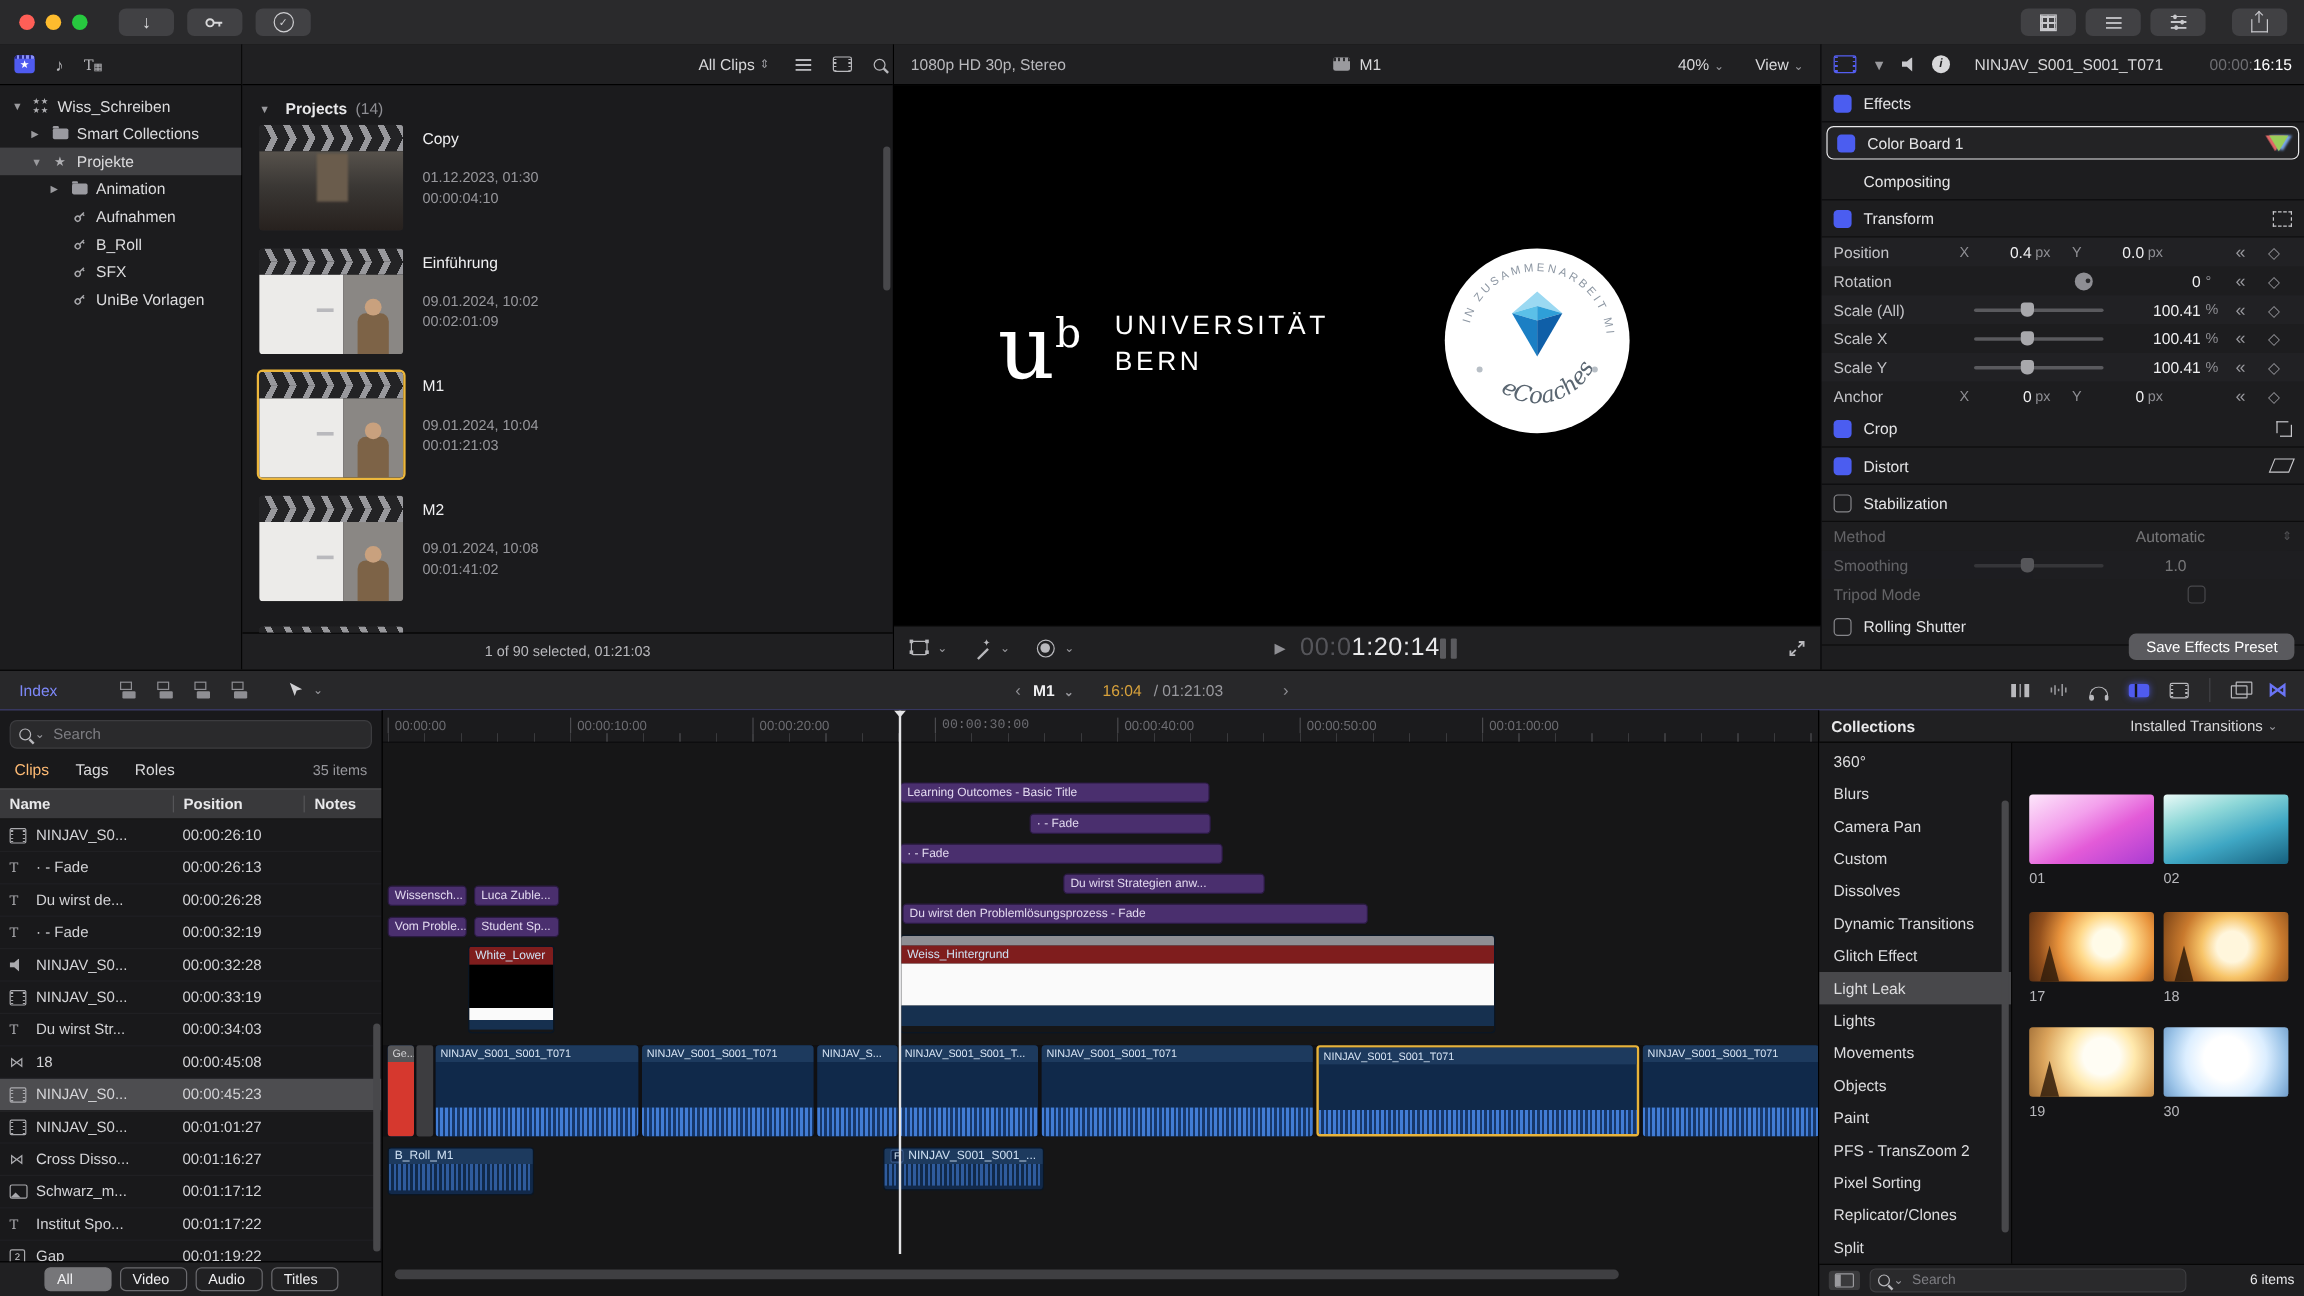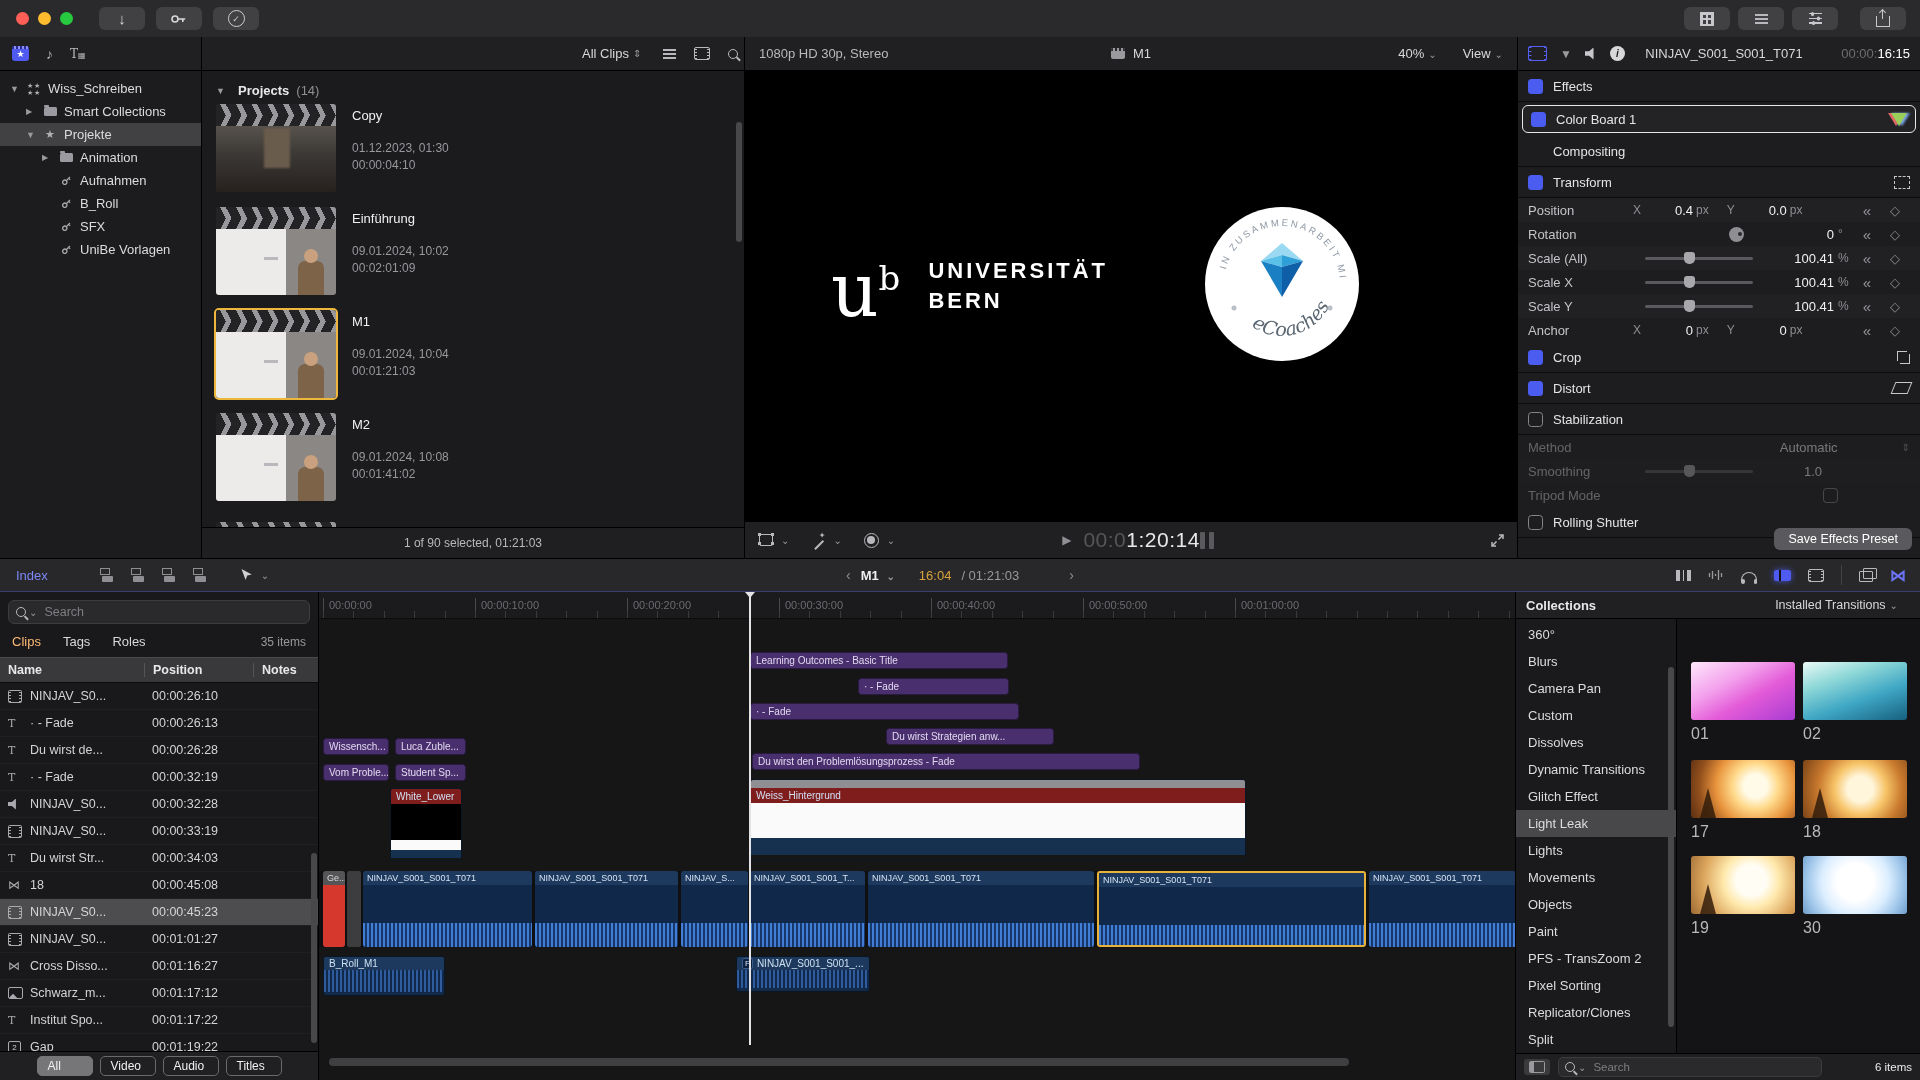--- a/index.html
+++ b/index.html
@@ -81,21 +81,21 @@
   
   .viewer{flex:1;background:#161618;display:flex;flex-direction:column}
   .vh-left{margin-left:14px}
   .vh-center{position:absolute;left:0;right:0;display:flex;justify-content:center;align-items:center;gap:8px;color:#d8d8da;pointer-events:none}
   .vh-right{margin-left:auto;display:flex;gap:26px;margin-right:14px;color:#d8d8da}
   .canvas{flex:1;background:#000;position:relative;display:flex;align-items:center;justify-content:center}
   .canvas-inner{display:flex;align-items:center;gap:95px;transform:translate(-35px,-12px)}
   .ublogo{display:flex;align-items:flex-start;gap:28px;color:#fff}
   .ubu{font-family:"DejaVu Serif",serif;font-size:74px;line-height:60px}
   .ubu sup{font-size:34px;vertical-align:super}
-  .ubtxt{font-size:22px;font-weight:bold;letter-spacing:3px;line-height:30px;margin-top:8px}
+  .ubtxt{font-size:22px;font-weight:normal;letter-spacing:3px;line-height:30px;margin-top:8px}
   .vfoot{height:36px;background:#202022;border-top:1px solid #000;display:flex;align-items:center;position:relative;flex:0 0 36px}
   .vf-left{display:flex;gap:22px;margin-left:14px;align-items:center}
   .vtool{display:flex;align-items:center;gap:4px}
   .cropbox{width:12px;height:10px;border:1.2px solid #b9b9bd;border-radius:2px;position:relative}
   .cropbox::before{content:"";position:absolute;left:-2px;top:-2px;width:3px;height:3px;background:#b9b9bd;box-shadow:13px 0 0 #b9b9bd,0 9px 0 #b9b9bd,13px 9px 0 #b9b9bd}
   .wand{position:relative;width:14px;height:13px}
   .wand::before{content:"";position:absolute;left:2px;bottom:1px;width:12px;height:1.6px;background:#b9b9bd;transform:rotate(-45deg)}
   .wand::after{content:"✦";position:absolute;right:0;top:-3px;font-size:8px;color:#b9b9bd}
   .cwheel{width:13px;height:13px;border-radius:50%;border:1.4px solid #b9b9bd;position:relative}
   .cwheel::after{content:"";position:absolute;inset:2.5px;border-radius:50%;background:#b9b9bd}
@@ -239,21 +239,21 @@
   .thead2 .t1{margin-left:10px;font-weight:bold}
   .thead2 .t2{margin-left:auto;margin-right:22px;color:#d8d8da;font-size:12.5px;display:flex;align-items:center}
   .tmain{flex:1;display:flex;min-height:0}
   .tcats{width:160px;flex:0 0 160px;background:#1a1a1c;border-right:1px solid #000;position:relative;overflow:hidden;padding-top:2px}
   .tcat{height:27px;line-height:27px;padding-left:12px;font-size:13px;color:#dcdcde;white-space:nowrap;overflow:hidden}
   .tcat.sel{background:#48484b}
   .tscroll{position:absolute;right:2px;top:48px;width:6px;height:360px;border-radius:3px;background:#48484b}
   .tthumbs{flex:1;position:relative;background:#141416}
   .tth{position:absolute;width:104px}
   .tth .img{width:104px;height:58px;border-radius:3px;position:relative;overflow:hidden}
-  .tth .lbl{margin-top:5px;font-size:16px;color:#b9b9bd}
+  .tth .lbl{margin-top:5px;font-size:12px;color:#b9b9bd}
   .t-01{background:linear-gradient(150deg,#fde7fb 0%,#f3a0ec 35%,#e35bd8 60%,#a93bd2 100%)}
   .t-02{background:linear-gradient(160deg,#eafaf7 0%,#8fd8d8 30%,#3fa7c4 62%,#16607e 100%)}
   .t-17{background:radial-gradient(circle at 62% 45%,#fffbe8 0 16%,#ffd98a 32%,#e8933c 55%,#93501d 78%,#5a2f12 100%)}
   .t-18{background:radial-gradient(circle at 55% 50%,#fff6dc 0 20%,#f7c468 40%,#c97a2e 65%,#7a4316 100%)}
   .t-19{background:radial-gradient(circle at 58% 42%,#fffdf4 0 22%,#ffe9ad 40%,#dba45c 70%,#9c6a33 100%)}
   .t-20{background:radial-gradient(circle at 50% 45%,#ffffff 0 30%,#dceeff 55%,#9cc4e8 80%,#6f9cc9 100%)}
   .tree17::after,.tree18::after,.tree19::after{content:"";position:absolute;left:8%;bottom:-4px;border-left:9px solid transparent;border-right:9px solid transparent;border-bottom:34px solid rgba(48,28,10,.85)}
   .tfoot{height:26px;background:#1f1f21;border-top:1px solid #000;display:flex;align-items:center;gap:8px;padding:0 8px;flex:0 0 26px}
   .tglbtn{width:26px;height:16px;background:#3a3a3c;border-radius:3px;display:flex;align-items:center;justify-content:center}
   .tgl{width:14px;height:10px;border:1.2px solid #9a9a9e;border-radius:1.5px;position:relative}
@@ -852,21 +852,21 @@
       <div class="ruler" id="tlRuler">
           <span class="rlab" style="left: 4px;">
             <span>00:00:00</span>
           </span>
           <span class="rlab" style="left: 156px;">
             <span>00:00:10:00</span>
           </span>
           <span class="rlab" style="left: 308px;">
             <span>00:00:20:00</span>
           </span>
-          <span class="rlab" style="left: 460px;">
+          <span class="rlab" style="left: 460px; font-family: Liberation Mono, monospace;">
             <span>00:00:30:00</span>
           </span>
           <span class="rlab" style="left: 612px;">
             <span>00:00:40:00</span>
           </span>
           <span class="rlab" style="left: 764px;">
             <span>00:00:50:00</span>
           </span>
           <span class="rlab" style="left: 916px;">
             <span>00:01:00:00</span>

